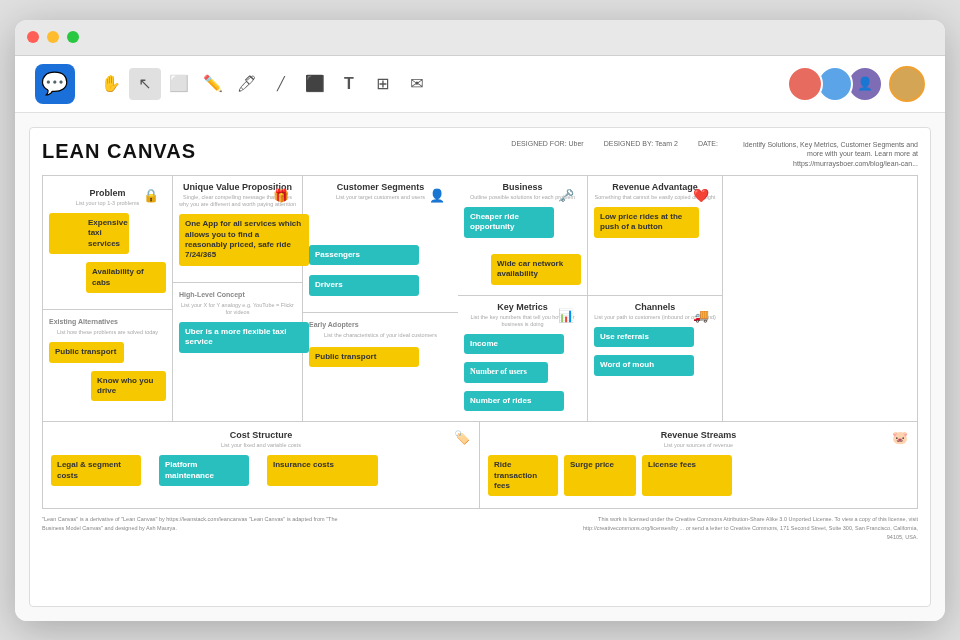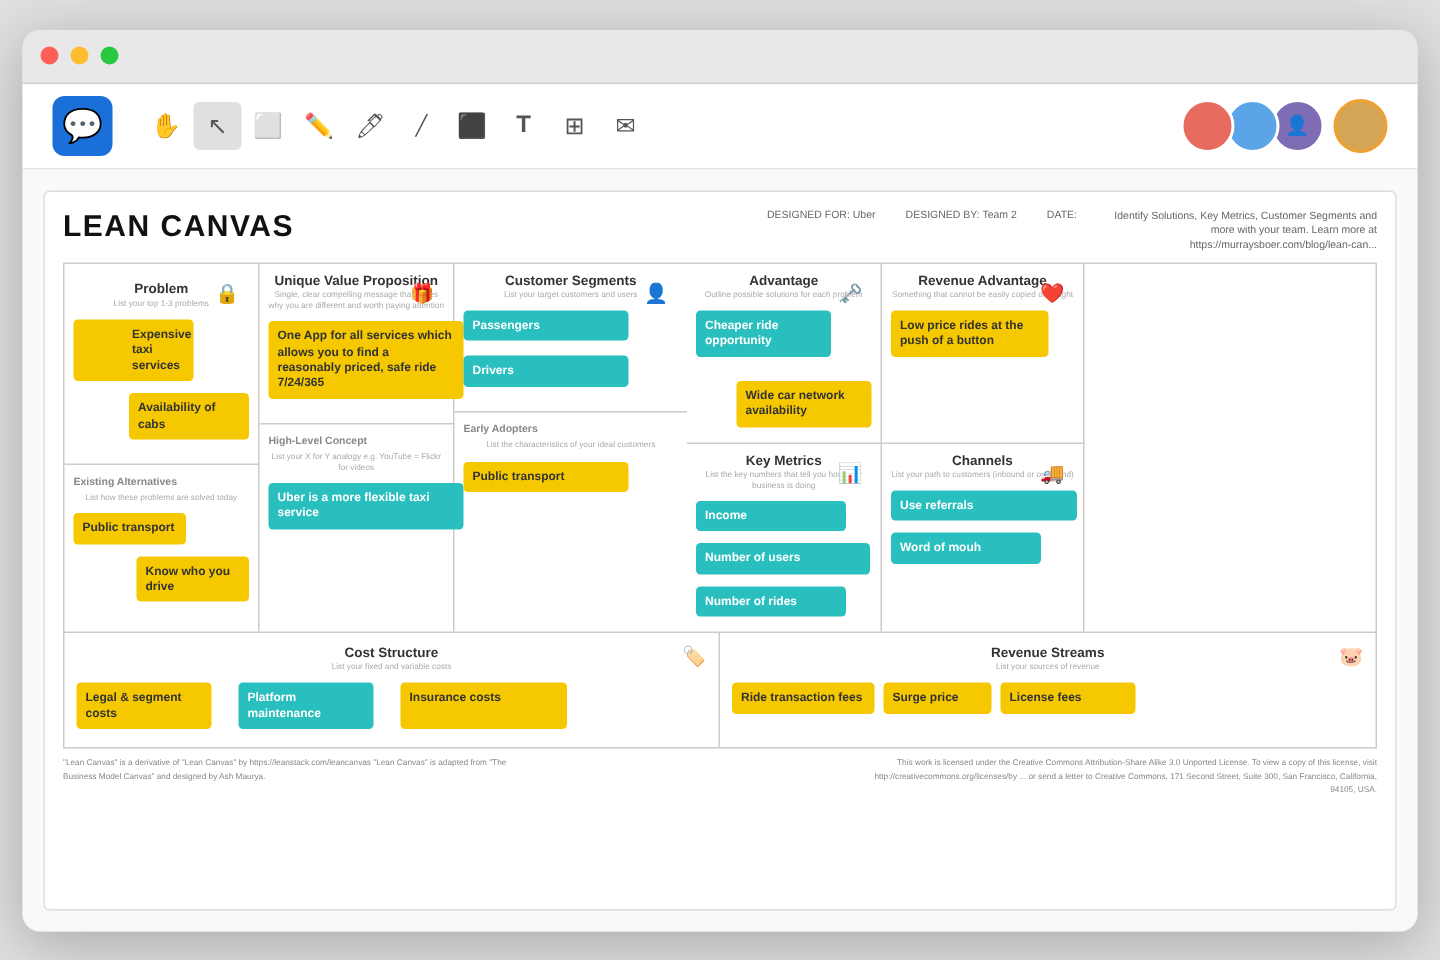--- a/index.html
+++ b/index.html
@@ -229,21 +229,21 @@
           <div style="display:flex; flex-direction:column; gap:4px;">
             <div class="sticky sticky-yellow" style="width:75px;">Public transport</div>
             <div style="display:flex; justify-content:flex-end;">
               <div class="sticky sticky-yellow" style="width:75px;">Know who you drive</div>
             </div>
           </div>
         </div>
 
         <div style="border-right:1px solid #ccc; border-bottom:1px solid #ccc; padding:6px;">
           <div style="position:relative;">
-            <div class="lc-cell-title">Advantage</div>
+            <div class="lc-cell-title">Business</div>
             <span class="cell-icon">🗝️</span>
           </div>
           <div class="lc-cell-subtitle">Outline possible solutions for each problem</div>
           <div style="display:flex; flex-direction:column; gap:12px;">
             <div class="sticky sticky-teal" style="width:90px;">Cheaper ride opportunity</div>
             <div style="display:flex; justify-content:flex-end;">
               <div class="sticky sticky-yellow" style="width:90px;">Wide car network availability</div>
             </div>
           </div>
         </div>
@@ -275,53 +275,53 @@
             <div class="sticky sticky-yellow" style="width:105px;">Low price rides at the push of a button</div>
           </div>
         </div>
 
         <div style="padding:6px; grid-row:1/3; display:flex; flex-direction:column;">
           <div style="position:relative;">
             <div class="lc-cell-title">Customer Segments</div>
             <span class="cell-icon">👤</span>
           </div>
           <div class="lc-cell-subtitle">List your target customers and users</div>
-          <div style="display:flex; flex-direction:column; gap:6px; margin-bottom:8px;">
+          <div style="display:flex; flex-direction:column; gap:6px; margin-bottom:8px;margin-top:38px;">
             <div class="sticky sticky-teal" style="width:110px;">Passengers</div>
             <div class="sticky sticky-teal" style="width:110px;">Drivers</div>
           </div>
           <div style="border-top:1px solid #ccc; margin: 4px -6px; padding-top:4px;"></div>
           <div class="section-label">Early Adopters</div>
           <div class="lc-cell-subtitle">List the characteristics of your ideal customers</div>
           <div>
             <div class="sticky sticky-yellow" style="width:110px;">Public transport</div>
           </div>
         </div>
 
         <div style="border-right:1px solid #ccc; border-top:0; padding:6px;">
           <div style="position:relative;">
             <div class="lc-cell-title">Key Metrics</div>
             <span class="cell-icon">📊</span>
           </div>
           <div class="lc-cell-subtitle">List the key numbers that tell you how your business is doing</div>
           <div style="display:flex; flex-direction:column; gap:4px;">
             <div class="sticky sticky-teal" style="width:100px;">Income</div>
-            <div class="sticky sticky-teal" style="width:116px;">Number of users</div>
+            <div class="sticky sticky-teal" style="width:84px;font-family:Liberation Serif, serif;">Number of users</div>
             <div class="sticky sticky-teal" style="width:100px;">Number of rides</div>
           </div>
         </div>
 
         <div style="border-right:1px solid #ccc; border-top:0; padding:6px;">
           <div style="position:relative;">
             <div class="lc-cell-title">Channels</div>
             <span class="cell-icon">🚚</span>
           </div>
           <div class="lc-cell-subtitle">List your path to customers (inbound or outbound)</div>
           <div style="display:flex; flex-direction:column; gap:4px;">
-            <div class="sticky sticky-teal" style="width:124px;">Use referrals</div>
+            <div class="sticky sticky-teal" style="width:100px;">Use referrals</div>
             <div class="sticky sticky-teal" style="width:100px;">Word of mouh</div>
           </div>
         </div>
 
       </div>
 
       <div style="display:grid; grid-template-columns:1fr 1fr; border:1px solid #ccc; border-top:none;">
 
         <div style="border-right:1px solid #ccc; padding:8px; position:relative;">
           <div style="position:relative; text-align:center;">
@@ -336,21 +336,21 @@
           </div>
         </div>
 
         <div style="padding:8px; position:relative;">
           <div style="position:relative; text-align:center;">
             <div class="lc-cell-title">Revenue Streams</div>
             <span style="position:absolute; top:0; right:0; font-size:13px;">🐷</span>
           </div>
           <div class="lc-cell-subtitle">List your sources of revenue</div>
           <div style="display:flex; gap:6px; flex-wrap:wrap;">
-            <div class="sticky sticky-yellow" style="width:95px;">Ride transaction fees</div>
+            <div class="sticky sticky-yellow" style="width:70px;">Ride transaction fees</div>
             <div class="sticky sticky-yellow" style="width:72px;">Surge price</div>
             <div class="sticky sticky-yellow" style="width:90px;">License fees</div>
           </div>
         </div>
       </div>
 
       <div style="display:flex; justify-content:space-between; margin-top:6px;">
         <div style="font-size:5.5px; color:#888; max-width:300px; line-height:1.6;">
           <span>"Lean Canvas" is a derivative of "Lean Canvas" by https://leanstack.com/leancanvas
 "Lean Canvas" is adapted from "The Business Model Canvas" and designed by Ash Maurya.</span>

